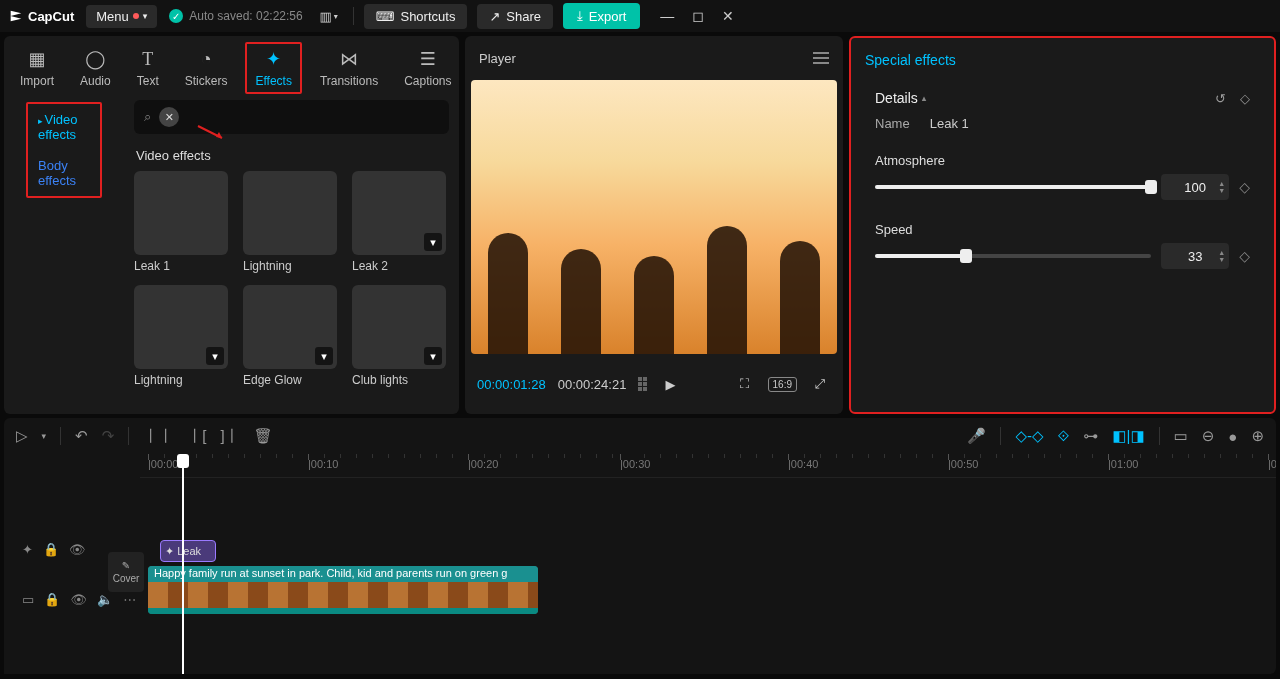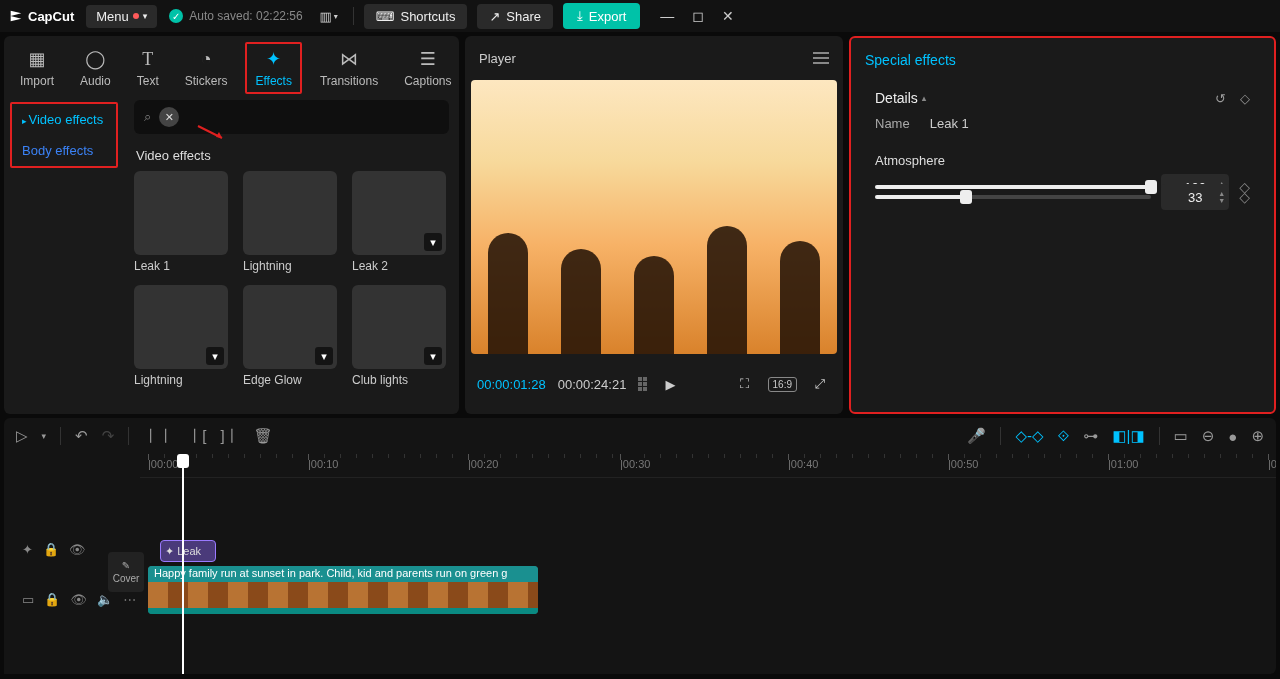--- a/index.html
+++ b/index.html
@@ -25,21 +25,21 @@
   .main-row { display:flex; height:386px; }
 
   
   .asset-panel { width:455px; background:#1a1a1a; border-radius:6px; margin:4px; display:flex; flex-direction:column; overflow:hidden;}
   .tool-tabs { display:flex; align-items:center; padding:6px 8px 0 8px; gap:10px;}
   .tool-tab { display:flex; flex-direction:column; align-items:center; gap:4px; padding:4px 8px; cursor:pointer; color:#bbb; font-size:12px;}
   .tool-tab.active { color:#00c2ff;}
   .tool-tab .ico {font-size:18px;}
   .tool-tab.highlight { border:2px solid #e02020; border-radius:2px; color:#00c2ff;}
   .sub-row { display:flex; flex:1; overflow:hidden;}
-  .side-cats { width:120px; padding:6px 4px;}
+  .side-cats { width:120px; padding:6px 20px;}
   .side-cat { padding:8px 10px; font-size:13px; cursor:pointer; color:#3b82f6;}
   .side-cat.active{color:#00c2ff;}
   .side-box{ border:2px solid #e02020; border-radius:2px; margin:2px;}
   .eff-right{ flex:1; padding:6px 10px; overflow:hidden;}
   .search-box{ background:#0f0f0f; border-radius:6px; height:34px; display:flex; align-items:center; padding:0 10px; gap:8px;}
   .search-box input{ flex:1; background:transparent; border:none; outline:none; color:#eee; font-size:13px;}
   .clear-x{width:20px;height:20px;background:#444;border-radius:50%;display:flex;align-items:center;justify-content:center;color:#ddd;cursor:pointer;font-size:11px;}
   .arrow-annot{position:relative;}
   .arrow-annot svg{position:absolute;left:62px;top:24px;}
   .sec-title{margin:14px 0 8px 2px;color:#ddd;font-size:13px;}
@@ -319,20 +319,23 @@
             <div class="knob" style="left:100%"></div>
         </div>
         <div class="num-box">
           <span>100</span>
           <div class="stepper">
               <span>▲</span>
               <span>▼</span>
             </div>
         </div>
         <span class="reset-d">◇</span>
+      </div>
+      <div class="slider-row">
+        <span class="label">Speed</span>
       </div>
       <div style="display:flex;align-items:center;gap:10px;margin-top:-16px">
         <div class="slider">
           <div class="fill" style="width:33%"></div>
             <div class="knob" style="left:33%"></div>
         </div>
         <div class="num-box">
           <span>33</span>
           <div class="stepper">
               <span>▲</span>

